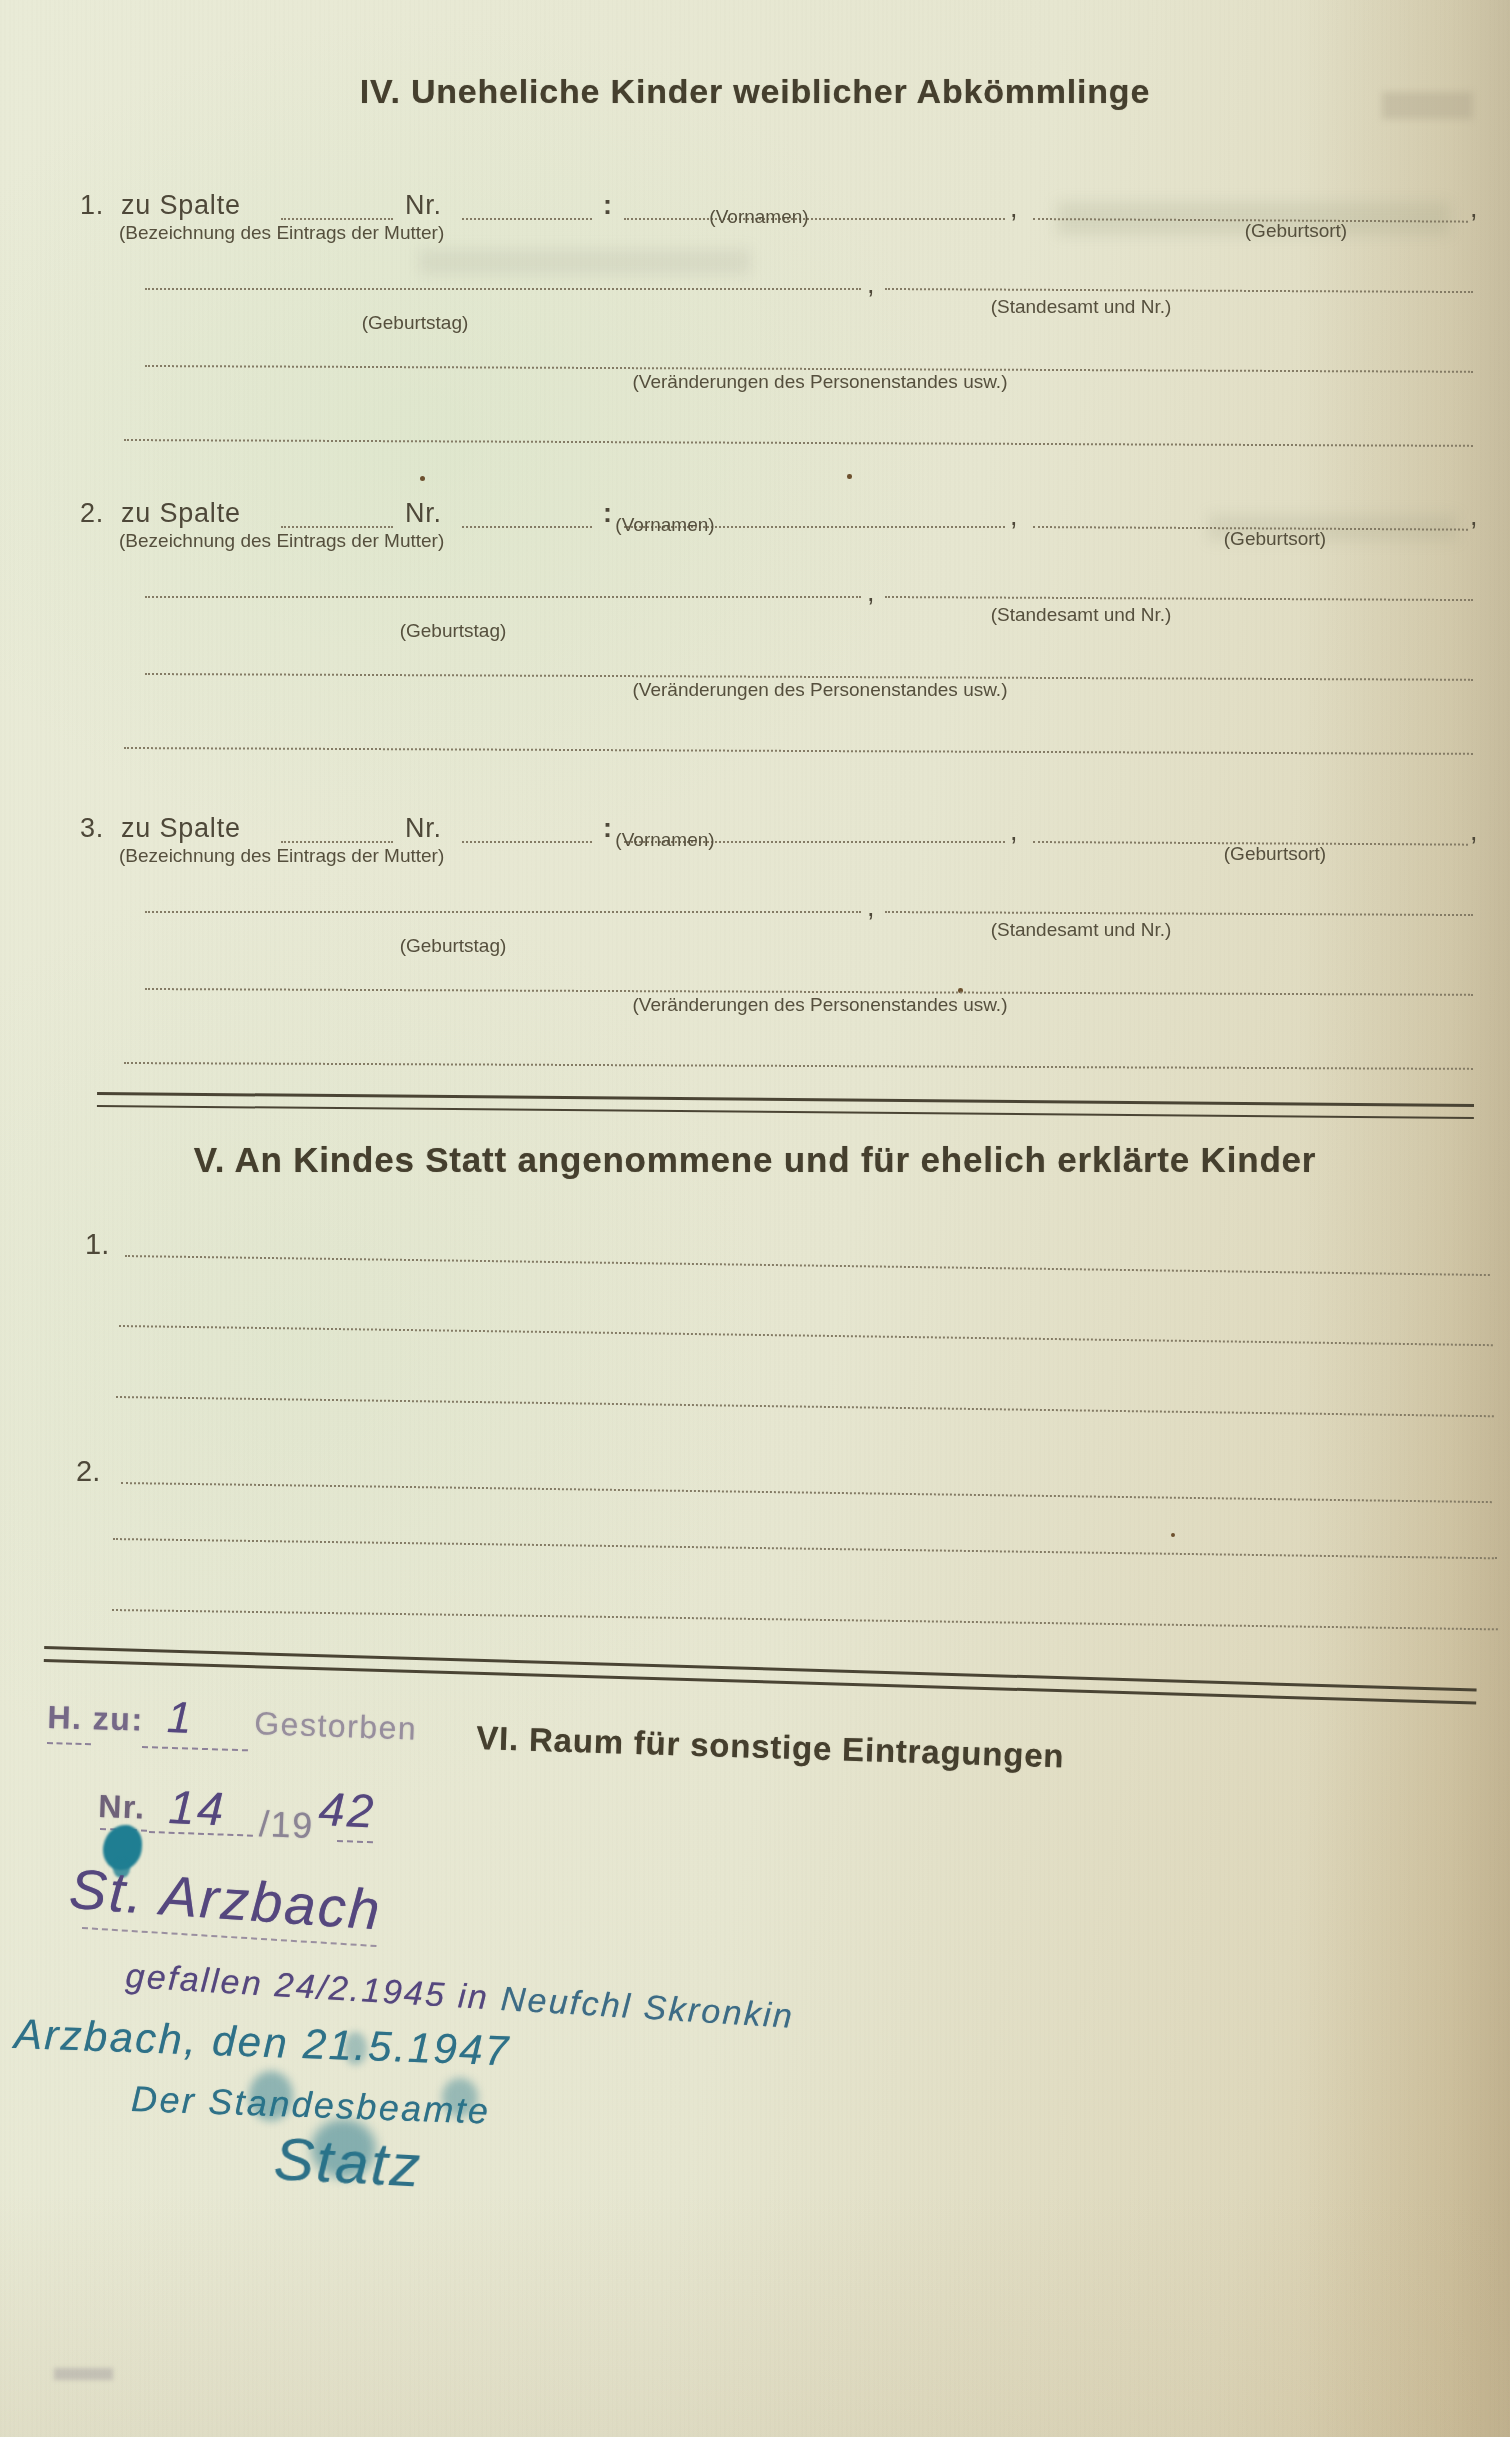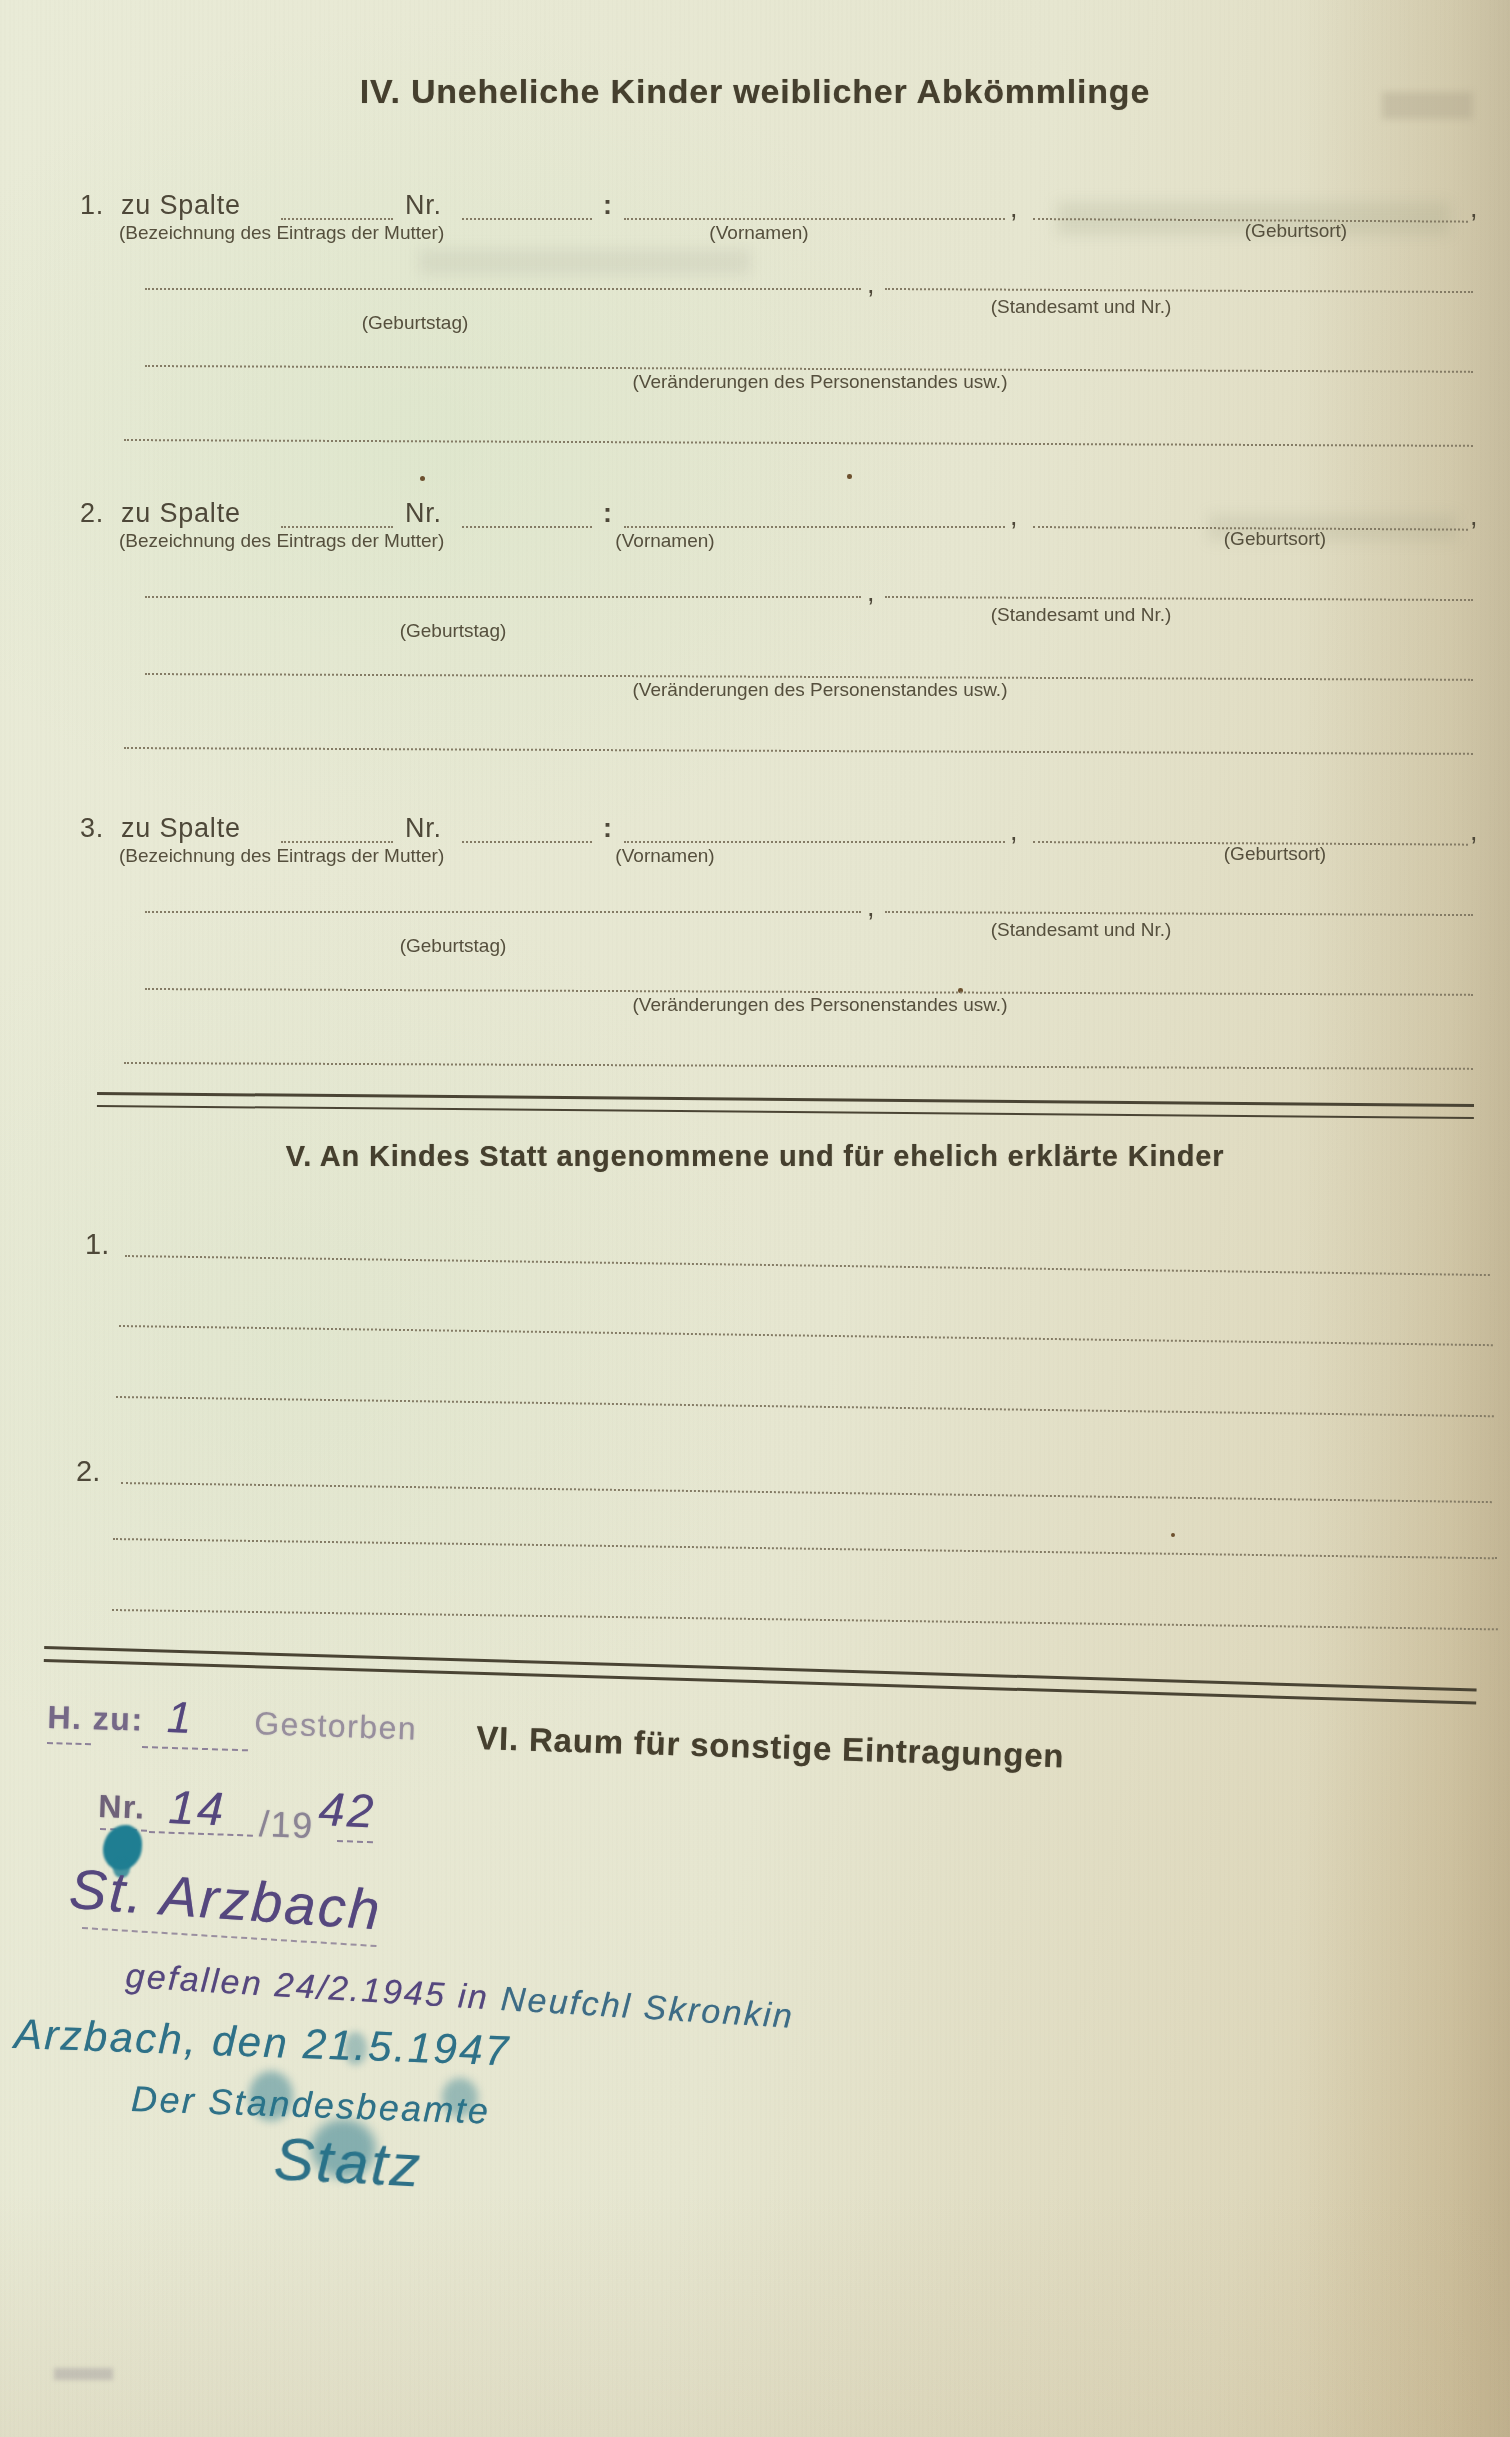--- a/index.html
+++ b/index.html
@@ -15,21 +15,21 @@
       radial-gradient(ellipse 755px 604px at 28% 18%, rgba(216,229,200,0.55), rgba(0,0,0,0) 70%),
       radial-gradient(ellipse 680px 680px at 20% 55%, rgba(214,226,198,0.35), rgba(0,0,0,0) 70%),
       linear-gradient(100deg,#e9ebd7 0%,#e6e6d0 55%,#ded8bc 84%,#d5c8a5 98%);
   }
   .texture{position:absolute;inset:0;pointer-events:none;
     background:repeating-linear-gradient(90deg, rgba(80,70,50,0.012) 0 1.5px, rgba(0,0,0,0) 1.5px 4.5px);}
   .p{position:absolute;color:#4e4839;}
   .title{position:absolute;left:0;width:1510px;text-align:center;font-weight:bold;
     color:#453f2e;letter-spacing:0.8px;text-shadow:0 0 0.8px rgba(69,63,46,.55);}
   .t4{top:72px;font-size:34px;}
-  .t5{top:1140px;font-size:29px;}
+  .t5{top:1140px;font-size:35px;}
   .t6{left:477px;top:1719px;width:auto;text-align:left;font-size:33px;
       transform:rotate(1.8deg);transform-origin:left top;}
   .dl{position:absolute;height:0;border-bottom:2.3px dotted #847b65;transform-origin:left center;}
   .dsh{position:absolute;height:0;border-bottom:2.3px dashed #8d8199;transform-origin:left center;}
   .rule2{position:absolute;border-top:3px solid #4a4434;border-bottom:2.3px solid #4a4434;
       transform-origin:left center;}
   .r2a{left:97px;top:1092px;width:1377px;height:9.8px;transform:rotate(0.5deg);}
   .r2b{left:44px;top:1646px;width:1433px;height:9.8px;border-bottom-width:3px;transform:rotate(1.7deg);}
 
   
@@ -43,21 +43,21 @@
   .dA{left:281px;top:28px;width:112px;}
   .dB{left:462px;top:28px;width:130px;}
   .dC{left:624px;top:28px;width:381px;}
   .dD{left:1033px;top:28px;width:435px;transform:rotate(0.35deg);}
   .dE{left:145px;top:98px;width:716px;}
   .dF{left:885px;top:98px;width:588px;transform:rotate(0.3deg);}
   .dG{left:145px;top:175px;width:1328px;transform:rotate(0.25deg);}
   .dH{left:124px;top:249px;width:1349px;transform:rotate(0.25deg);}
   .sl{position:absolute;font-size:19px;color:#554f3d;transform:translateX(-50%);white-space:nowrap;}
   .l-mutter{left:119px;top:32px;transform:none;}
-  .l-vorn{left:665px;top:32px;}   .e1 .l-vorn{left:759px;}
+  .l-vorn{left:665px;top:16px;}   .e1 .l-vorn{left:759px;}
   .l-geb{left:1275px;top:30px;}   .e1 .l-geb{left:1296px;}
   .l-gtag{left:453px;top:122px;}  .e1 .l-gtag{left:415px;}
   .l-sta{left:1081px;top:106px;}
   .l-ver{left:820px;top:181px;}
 
   
   .vnum{font-size:29px;}
   .vdl{border-bottom:2.3px dotted #847b65;transform:rotate(0.8deg);}
 
   

